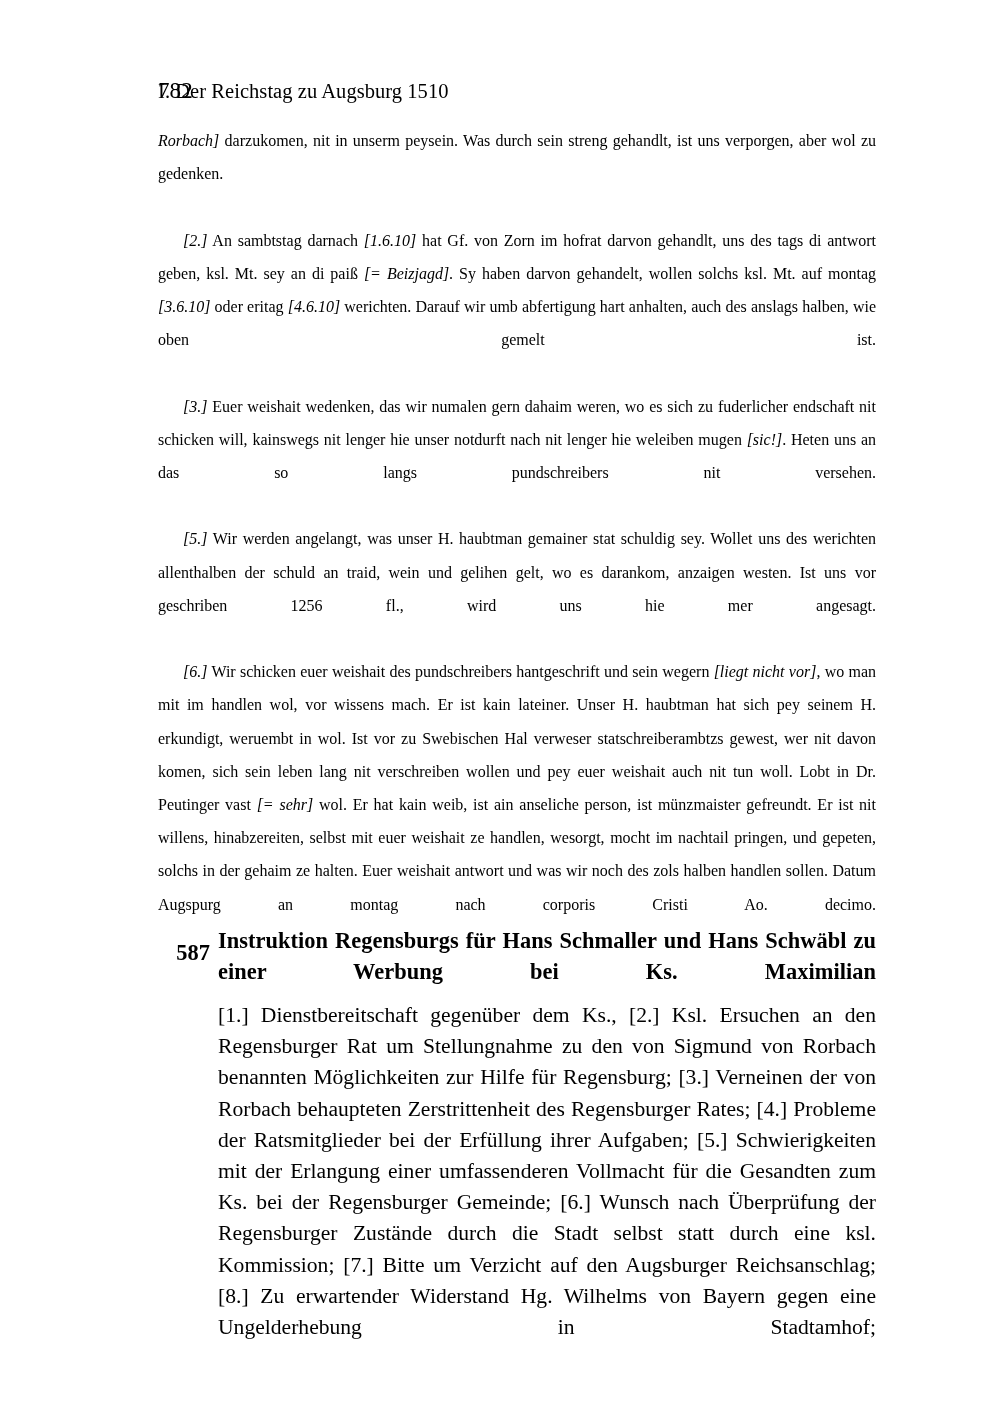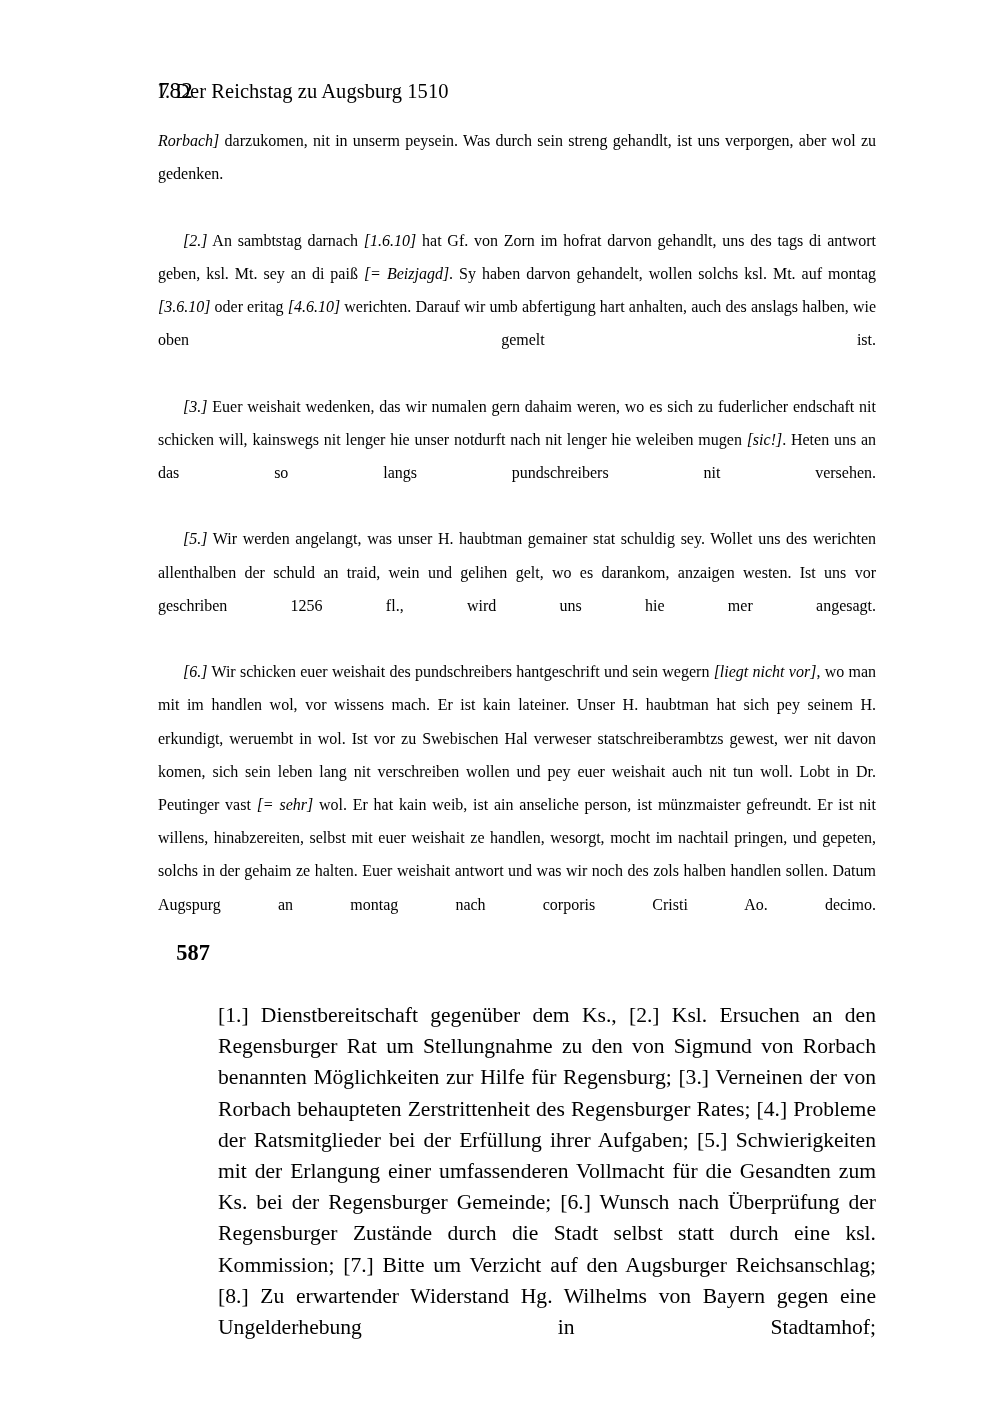--- a/index.html
+++ b/index.html
@@ -150,21 +150,21 @@
   <div class="textblock">
     <p class="para"><i>Rorbach]</i><span> darzukomen, nit in unserm peysein. Was durch sein streng gehandlt, ist uns verporgen, aber wol zu gedenken.</span></p>
     <p class="para indent"><i>[2.]</i><span> An sambtstag darnach </span><i>[1.6.10]</i><span> hat Gf. von Zorn im hofrat darvon gehandlt, uns des tags di antwort geben, ksl. Mt. sey an di paiß </span><i>[= Beizjagd]</i><span>. Sy haben darvon gehandelt, wollen solchs ksl. Mt. auf montag </span><i>[3.6.10]</i><span> oder eritag </span><i>[4.6.10]</i><span> werichten. Darauf wir umb abfertigung hart anhalten, auch des anslags halben, wie oben gemelt ist.</span></p>
     <p class="para indent"><i>[3.]</i><span> Euer weishait wedenken, das wir numalen gern dahaim weren, wo es sich zu fuderlicher endschaft nit schicken will, kainswegs nit lenger hie unser notdurft nach nit lenger hie weleiben mugen </span><i>[sic!]</i><span>. Heten uns an das so langs pundschreibers nit versehen.</span></p>
     <p class="para indent"><i>[5.]</i><span> Wir werden angelangt, was unser H. haubtman gemainer stat schuldig sey. Wollet uns des werichten allenthalben der schuld an traid, wein und gelihen gelt, wo es darankom, anzaigen westen. Ist uns vor geschriben 1256 fl., wird uns hie mer angesagt.</span></p>
     <p class="para indent"><i>[6.]</i><span> Wir schicken euer weishait des pundschreibers hantgeschrift und sein wegern </span><i>[liegt nicht vor]</i><span>, wo man mit im handlen wol, vor wissens mach. Er ist kain lateiner. Unser H. haubtman hat sich pey seinem H. erkundigt, weruembt in wol. Ist vor zu Swebischen Hal verweser statschreiberambtzs gewest, wer nit davon komen, sich sein leben lang nit verschreiben wollen und pey euer weishait auch nit tun woll. Lobt in Dr. Peutinger vast </span><i>[= sehr]</i><span> wol. Er hat kain weib, ist ain anseliche person, ist münzmaister gefreundt. Er ist nit willens, hinabzereiten, selbst mit euer weishait ze handlen, wesorgt, mocht im nachtail pringen, und gepeten, solchs in der gehaim ze halten. Euer weishait antwort und was wir noch des zols halben handlen sollen. Datum Augspurg an montag nach corporis Cristi Ao. decimo.</span></p>
   </div>
 
   <div class="section">
     <div class="section-head">
-      <span class="section-number">587</span>
+      <span class="section-number">587</span><span>Instruktion Regensburgs für Hans Schmaller und Hans Schwäbl zu einer Werbung bei Ks. Maximilian</span>
     </div>
   </div>
 
   <div class="regest">
     <p>[1.] Dienstbereitschaft gegenüber dem Ks., [2.] Ksl. Ersuchen an den Regensburger Rat um Stellungnahme zu den von Sigmund von Rorbach benannten Möglichkeiten zur Hilfe für Regensburg; [3.] Verneinen der von Rorbach behaupteten Zerstrittenheit des Regensburger Rates; [4.] Probleme der Ratsmitglieder bei der Erfüllung ihrer Aufgaben; [5.] Schwierigkeiten mit der Erlangung einer umfassenderen Vollmacht für die Gesandten zum Ks. bei der Regensburger Gemeinde; [6.] Wunsch nach Überprüfung der Regensburger Zustände durch die Stadt selbst statt durch eine ksl. Kommission; [7.] Bitte um Verzicht auf den Augsburger Reichsanschlag; [8.] Zu erwartender Widerstand Hg. Wilhelms von Bayern gegen eine Ungelderhebung in Stadtamhof;</p>
   </div>
 
 </div>
 
 </body></html>

